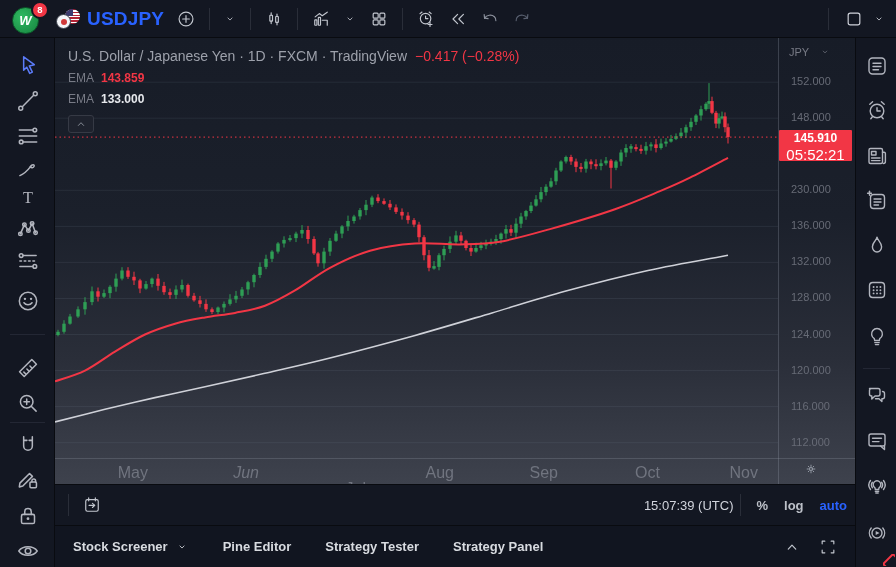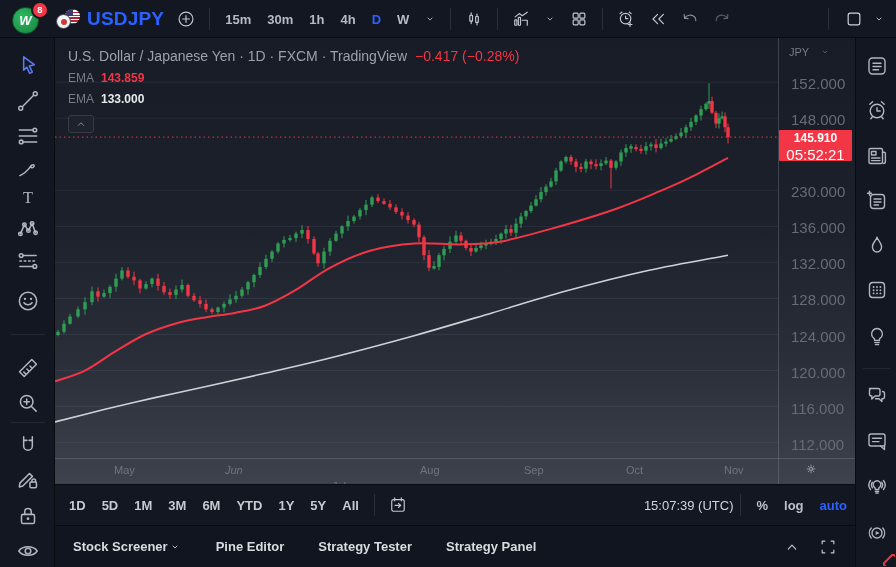--- a/index.html
+++ b/index.html
@@ -36,24 +36,24 @@
   .rtool{position:absolute;left:8px;width:26px;height:26px;display:flex;align-items:center;justify-content:center;color:#b2b5be;cursor:pointer}
   .rsep{position:absolute;left:7px;width:27px;height:1px;background:#232734}
   #corner{position:absolute;right:1px;bottom:1px;width:12px;height:12px;overflow:hidden}
   #corner:before{content:"";position:absolute;right:-6px;bottom:-6px;width:12px;height:12px;border:2px solid #f23645;transform:rotate(45deg)}
   
   #center{position:absolute;left:55px;top:38px;width:800px;height:529px}
   #chartarea{position:relative;width:800px;height:446px;background:linear-gradient(180deg,#171c27 0%,#1b202b 40%,#2a2e39 72%,#3e424d 100%)}
   #plot{position:absolute;left:0;top:0}
   #axisborder{position:absolute;left:723px;top:0;width:1px;height:446px;background:rgba(155,162,175,.28)}
   #striptop{position:absolute;left:0;top:420px;width:800px;height:1px;background:rgba(155,162,175,.25)}
-  .month{position:absolute;top:426px;width:34px;text-align:left;font-size:11px;color:#70747f;cursor:ew-resize}
+  .month{position:absolute;top:426px;width:34px;text-align:right;font-size:16px;color:#70747f;cursor:ew-resize}
   #axgear{position:absolute;left:748px;top:423px;color:#9aa0ab;cursor:pointer}
   #pricescale{position:absolute;left:724px;top:0;width:76px;height:420px;cursor:ns-resize}
-  .ptick{position:absolute;left:12px;font-size:15px;color:#676b76}
+  .ptick{position:absolute;left:12px;font-size:11px;color:#676b76}
   #axcur{position:absolute;left:10px;top:8px;font-size:11px;color:#787b86;display:flex;align-items:center;gap:10px;cursor:pointer}
   #pricelabel{position:absolute;left:724px;width:73px;height:31px;background:#f23645;color:#fff;text-align:center;line-height:1.15;padding-top:2px;border-radius:1px;z-index:3}
   #pricelabel .p{font-size:12px;font-weight:700}
   #pricelabel .cd{font-size:15px}
   
   #legend{position:absolute;left:13px;top:10px;z-index:4;font-size:14px}
   #legend .trow{display:flex;align-items:center;gap:8px;color:#9da1ab;cursor:pointer}
   #legend .chg{color:#f23645}
   .erow{display:flex;align-items:center;gap:7px;margin-top:7px;font-size:12px;cursor:pointer}
   .erow .lb{color:#787b86}
@@ -61,21 +61,21 @@
   .erow .v2{color:#e6e8ec;font-weight:700}
   #collapse{margin-top:9px;width:26px;height:18px;border:1px solid #363a45;background:#1e222d;border-radius:3px;display:flex;align-items:center;justify-content:center;color:#9aa0ab;cursor:pointer}
   
   #rangebar{position:absolute;top:446px;left:0;width:800px;height:41px;background:#131722;border-top:1px solid #090b10;display:flex;align-items:center;padding-left:6px}
   .rng{font-size:13px;color:#c6c9d0;padding:0 8px;font-weight:600;cursor:pointer}
   #clock{margin-left:auto;font-size:13px;color:#d1d4dc;cursor:pointer}
   .scaleopt{font-size:13px;color:#bcc0c8;padding:0 8px;cursor:pointer;font-weight:600}
   .scaleopt.active{color:#2962ff}
   
   #footer{position:absolute;top:487px;left:0;width:800px;height:42px;background:#111520;border-top:1px solid #090b10;display:flex;align-items:center;padding-left:18px;gap:34px}
-  .ftab{font-size:13px;color:#d8dbe0;font-weight:600;display:flex;align-items:center;gap:0;cursor:pointer;white-space:nowrap}
+  .ftab{font-size:13px;color:#d8dbe0;font-weight:600;display:flex;align-items:center;gap:7px;cursor:pointer;white-space:nowrap}
   #fright{margin-left:auto;display:flex;align-items:center;gap:10px;margin-right:14px;color:#b8bcc4}
   #fright .tbtn{padding:0 3px}
 </style>
 </head>
 <body>
 
 <div id="app">
 
   <header id="topbar">
     <div id="logo">
@@ -92,21 +92,20 @@
     <span class="tbtn">
         <span>
           <svg width="20" height="20" viewBox="0 0 24 24">
             <circle cx="12" cy="12" r="8.3" stroke="currentColor" fill="none" stroke-width="1.4" stroke-linecap="round" stroke-linejoin="round"></circle>
             <line x1="8" y1="12" x2="16" y2="12" stroke="currentColor" fill="none" stroke-width="1.4" stroke-linecap="round" stroke-linejoin="round"></line>
             <line x1="12" y1="8" x2="12" y2="16" stroke="currentColor" fill="none" stroke-width="1.4" stroke-linecap="round" stroke-linejoin="round"></line>
           </svg>
         </span>
       </span>
     <span class="tsep"></span>
-    <span id="intervals"><span class="interval">15m</span><span class="interval">30m</span><span class="interval">1h</span><span class="interval">4h</span><span class="interval active">D</span><span class="interval">W</span></span>
     <span class="tbtn">
         <span class="ic14">
           <svg width="14" height="14" viewBox="0 0 24 24">
             <path d="M8.5 10.2 L12 13.8 L15.5 10.2" stroke="currentColor" fill="none" stroke-width="1.4" stroke-linecap="round" stroke-linejoin="round"></path>
           </svg>
         </span>
       </span>
     <span class="tsep"></span>
     <span class="tbtn">
         <span>
@@ -790,21 +789,20 @@
           <span class="ptick" style="top: 361.627px;">116.000</span>
           <span class="ptick" style="top: 397.678px;">112.000</span>
         </div>
       <div id="pricelabel" style="top: 92.0515px;">
         <div class="p">145.910</div>
         <div class="cd">05:52:21</div>
       </div>
     </div>
 
     <div id="rangebar">
-      <span id="ranges"><span class="rng">1D</span><span class="rng">5D</span><span class="rng">1M</span><span class="rng">3M</span><span class="rng">6M</span><span class="rng">YTD</span><span class="rng">1Y</span><span class="rng">5Y</span><span class="rng">All</span></span>
       <span class="tsep"></span>
       <span class="tbtn">
           <span>
             <svg width="20" height="20" viewBox="0 0 24 24">
               <rect x="4.5" y="5.5" width="15" height="14" rx="2" stroke="currentColor" fill="none" stroke-width="1.4" stroke-linecap="round" stroke-linejoin="round"></rect>
               <line x1="8" y1="3.5" x2="8" y2="7" stroke="currentColor" fill="none" stroke-width="1.4" stroke-linecap="round" stroke-linejoin="round"></line>
               <line x1="16" y1="3.5" x2="16" y2="7" stroke="currentColor" fill="none" stroke-width="1.4" stroke-linecap="round" stroke-linejoin="round"></line>
               <path d="M8.5 12.5 h6.5" stroke="currentColor" fill="none" stroke-width="1.4" stroke-linecap="round" stroke-linejoin="round"></path>
               <path d="M12.5 10 l2.8 2.5 -2.8 2.5" stroke="currentColor" fill="none" stroke-width="1.4" stroke-linecap="round" stroke-linejoin="round"></path>
             </svg>

